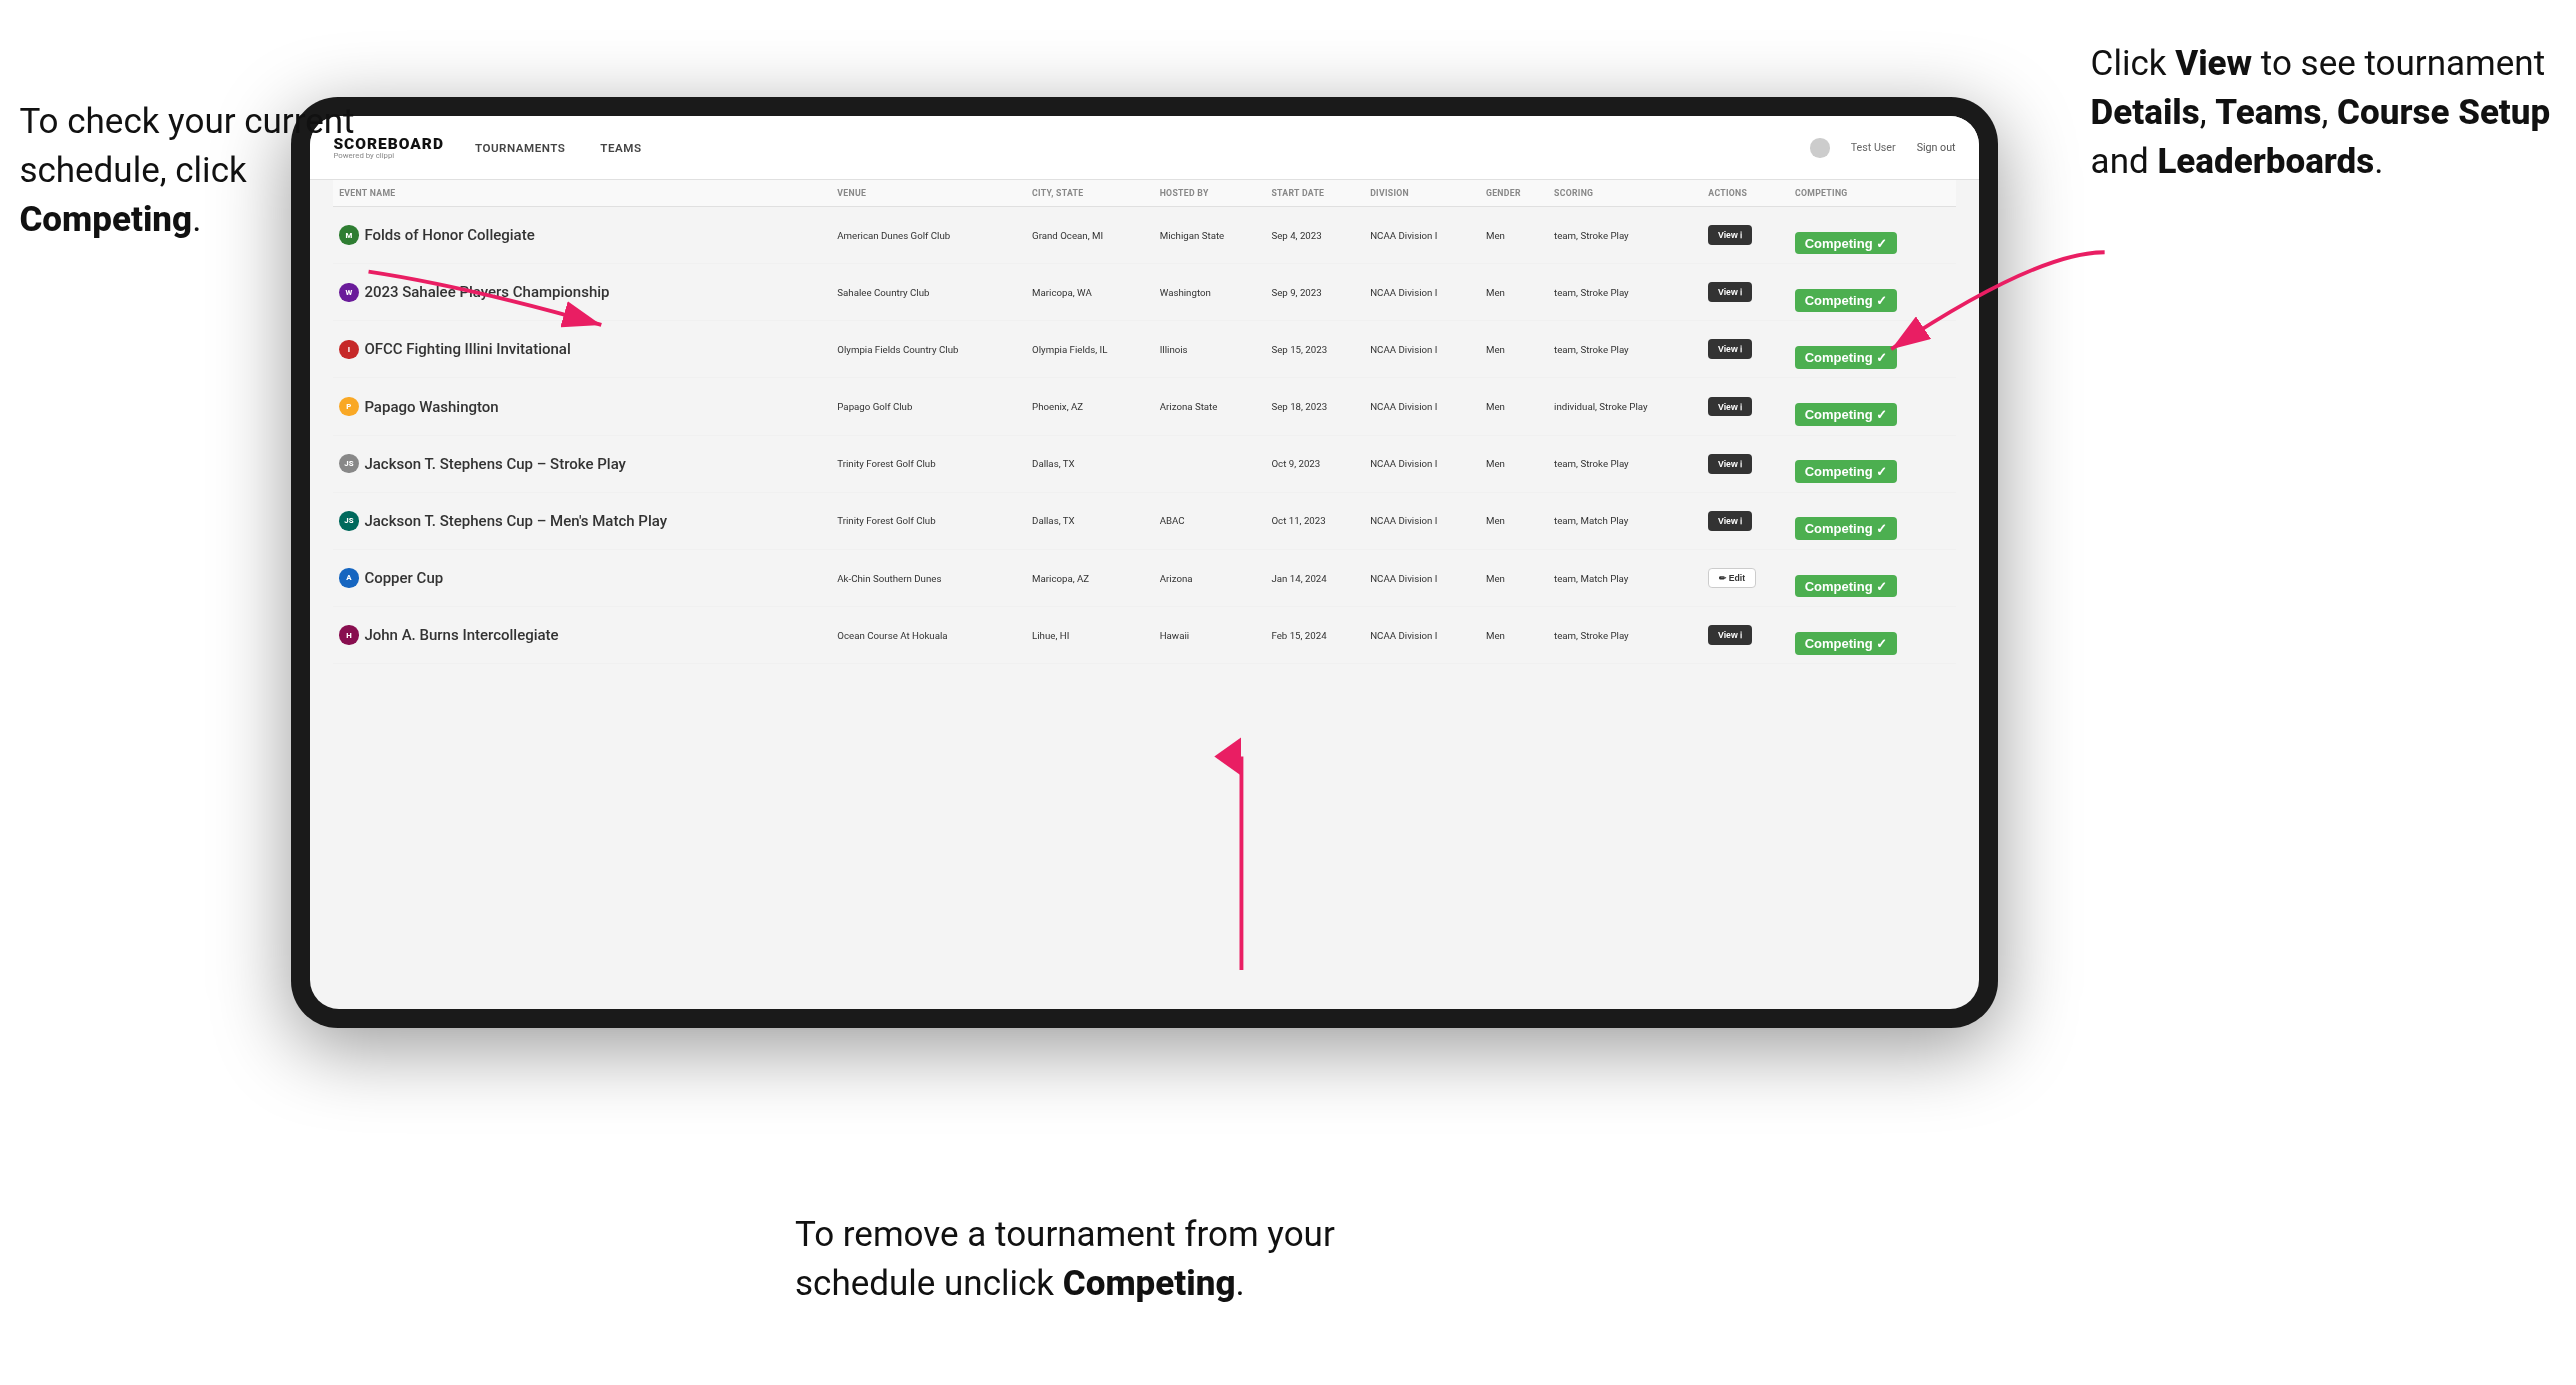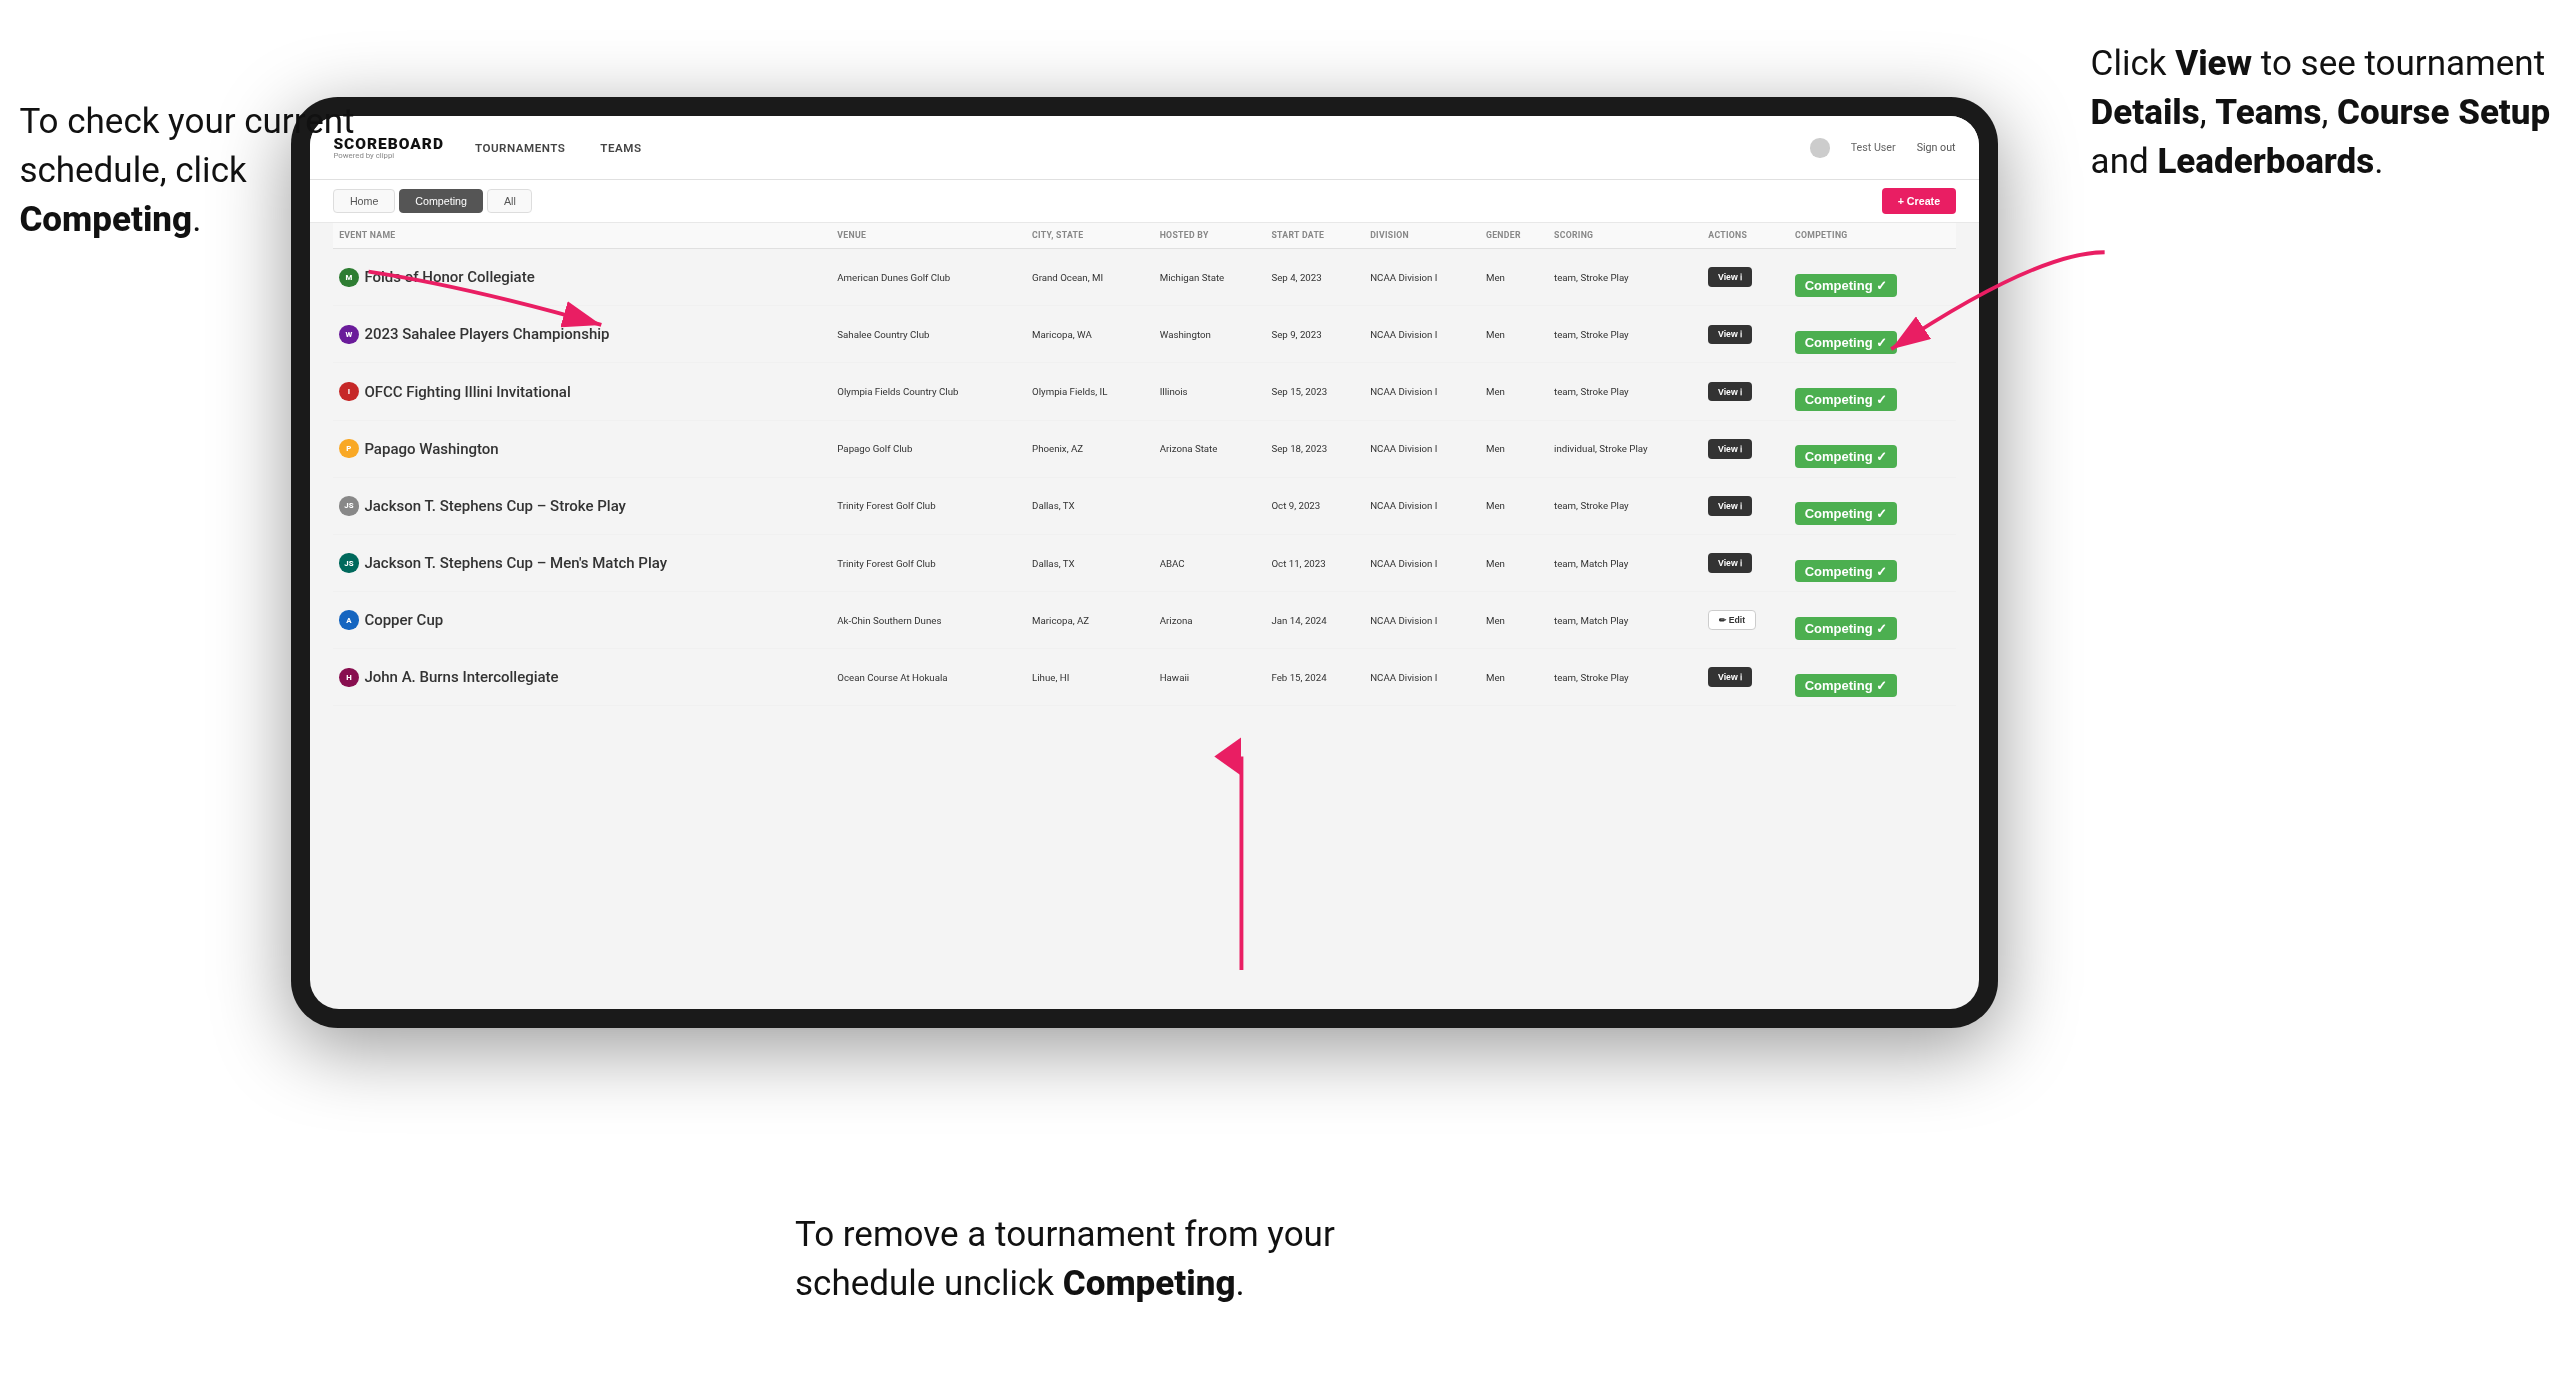--- a/index.html
+++ b/index.html
@@ -312,28 +312,20 @@
         <span class="nav-link">TOURNAMENTS</span>
         <span class="nav-link">TEAMS</span>
       </div>
       <div class="nav-right">
         <div class="user-icon"></div>
         <span>Test User</span>
         <span style="cursor:pointer;color:#555;">Sign out</span>
       </div>
     </div>
 
-    <div class="toolbar">
-      <div class="tab-group">
-          <button class="tab-btn">Home</button>
-          <button class="tab-btn active">Competing</button>
-          <button class="tab-btn">All</button>
-        </div>
-      <button class="create-btn">+ Create</button>
-    </div>
 
     <div class="table-container">
       <table>
         <thead>
           <tr>
             <th>EVENT NAME</th>
             <th>VENUE</th>
             <th>CITY, STATE</th>
             <th>HOSTED BY</th>
             <th>START DATE</th>

